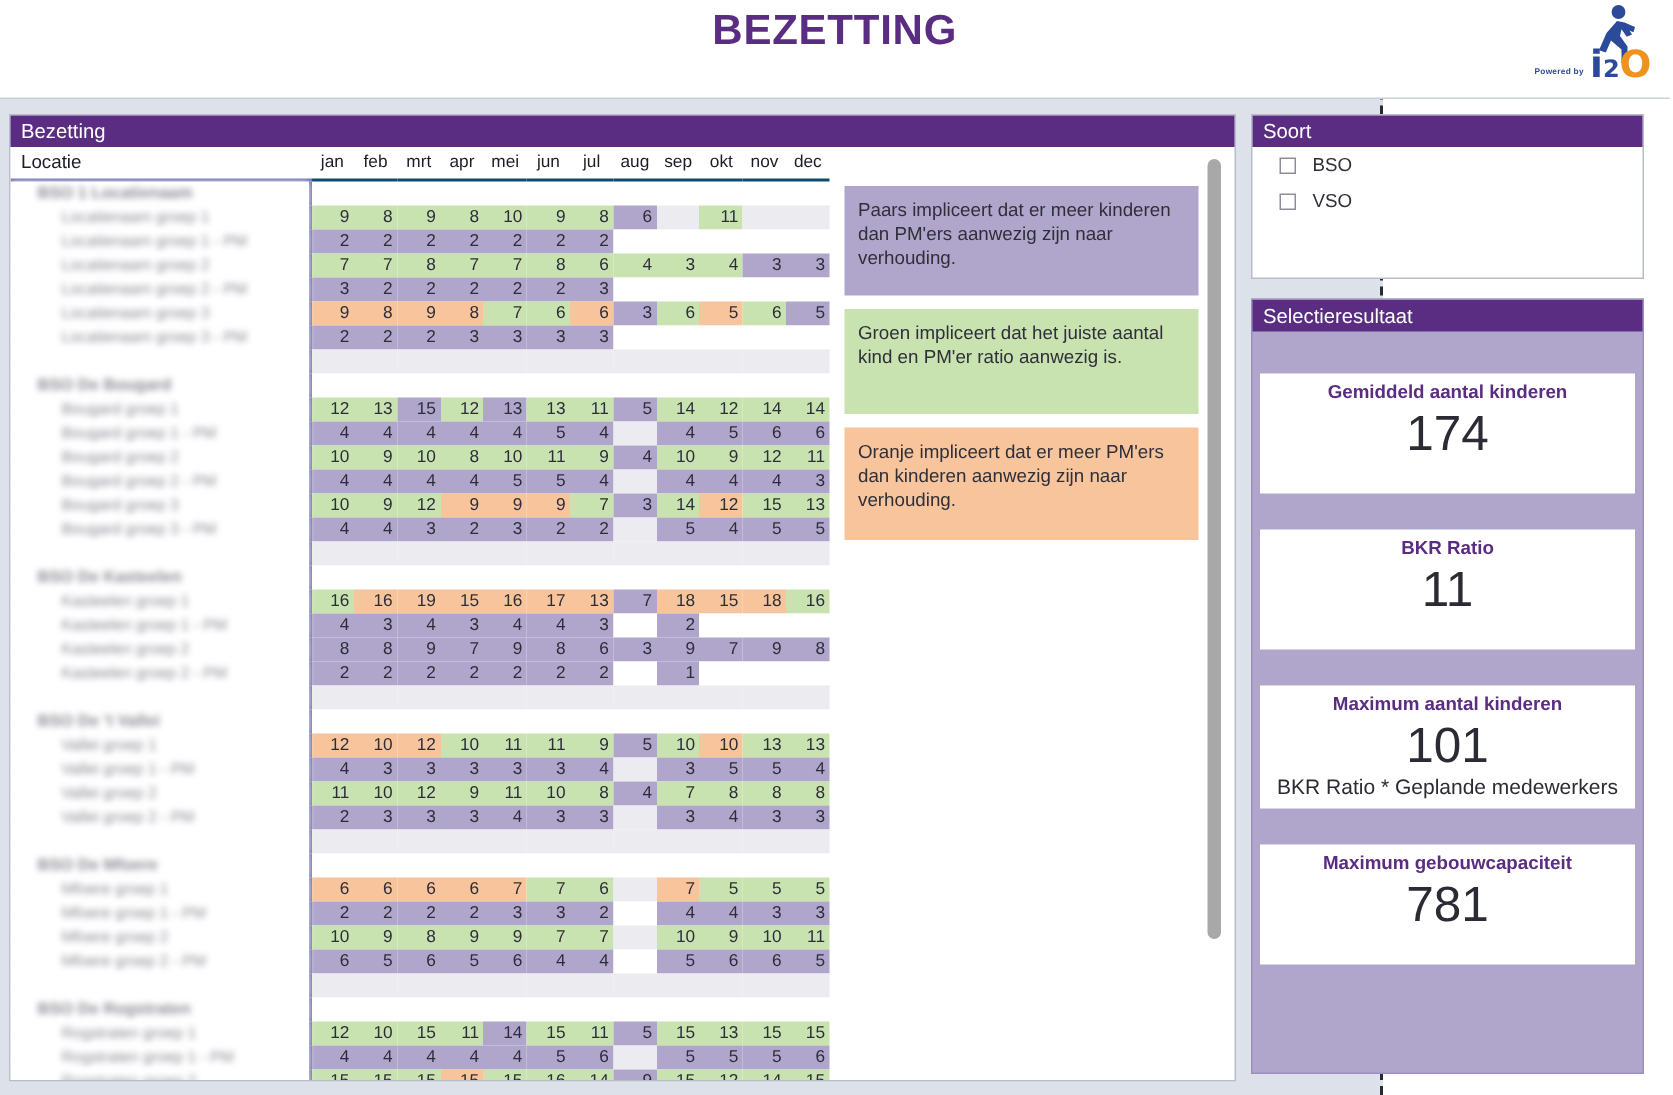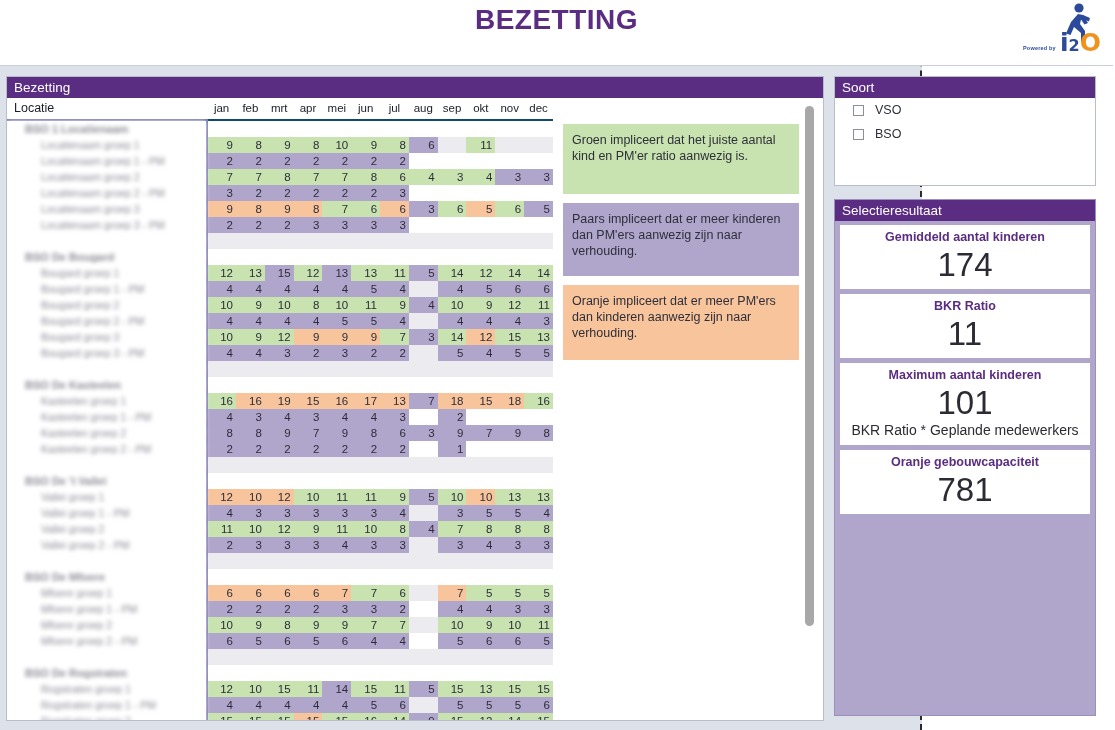--- a/index.html
+++ b/index.html
@@ -198,21 +198,22 @@
     position: absolute; left: 834px; top: 199px;
     width: 262px; height: 517px;
     background: #b0a6cc;
     border: 1px solid #9b90bd;
   }
   #select-list { padding: 4px 5px 5px 5px; }
   .kpi {
     background: #ffffff;
     margin-bottom: 5px;
     text-align: center;
-    padding: 5px 4px 4px 4px;
+    padding: 5px 4px 20px 4px;
+    margin-top: 24px;
   }
   .kpi .k-label {
     font-size: 12.5px;
     font-weight: bold;
     color: #5b2d82;
     line-height: 15px;
   }
   .kpi .k-value {
     font-size: 33px;
     color: #2b2b33;
@@ -858,43 +859,43 @@
                 <td class="c-g">15</td>
                 <td class="c-g">12</td>
                 <td class="c-g">14</td>
                 <td class="c-g">15</td>
               </tr>
             </tbody>
         </table>
       </div>
 
       <div id="legend">
+        <div class="legend-box purple">Paars impliceert dat er meer kinderen dan PM'ers aanwezig zijn naar verhouding.</div>
         <div class="legend-box green">Groen impliceert dat het juiste aantal kind en PM'er ratio aanwezig is.</div>
-        <div class="legend-box purple">Paars impliceert dat er meer kinderen dan PM'ers aanwezig zijn naar verhouding.</div>
         <div class="legend-box orange">Oranje impliceert dat er meer PM'ers dan kinderen aanwezig zijn naar verhouding.</div>
       </div>
 
       <div id="table-vbar">
         <div class="track"></div>
         <div class="thumb"></div>
       </div>
 
     </div>
   </div>
 
   <div id="soort-card">
     <div class="panel-title">Soort</div>
     <div id="soort-list">
         <div class="chk-row">
           <span class="chk"></span>
-          <span>VSO</span>
+          <span>BSO</span>
         </div>
         <div class="chk-row">
           <span class="chk"></span>
-          <span>BSO</span>
+          <span>VSO</span>
         </div>
       </div>
   </div>
 
   <div id="select-card">
     <div class="panel-title">Selectieresultaat</div>
     <div id="select-list">
         <div class="kpi">
           <div class="k-label">Gemiddeld aantal kinderen</div>
           <div class="k-value">174</div>
@@ -902,19 +903,19 @@
         <div class="kpi">
           <div class="k-label">BKR Ratio</div>
           <div class="k-value">11</div>
         </div>
         <div class="kpi tall">
           <div class="k-label">Maximum aantal kinderen</div>
           <div class="k-value">101</div>
           <div class="k-sub">BKR Ratio * Geplande medewerkers</div>
         </div>
         <div class="kpi">
-          <div class="k-label">Oranje gebouwcapaciteit</div>
+          <div class="k-label">Maximum gebouwcapaciteit</div>
           <div class="k-value">781</div>
         </div>
       </div>
   </div>
 
 </div>
 
 </body></html>

